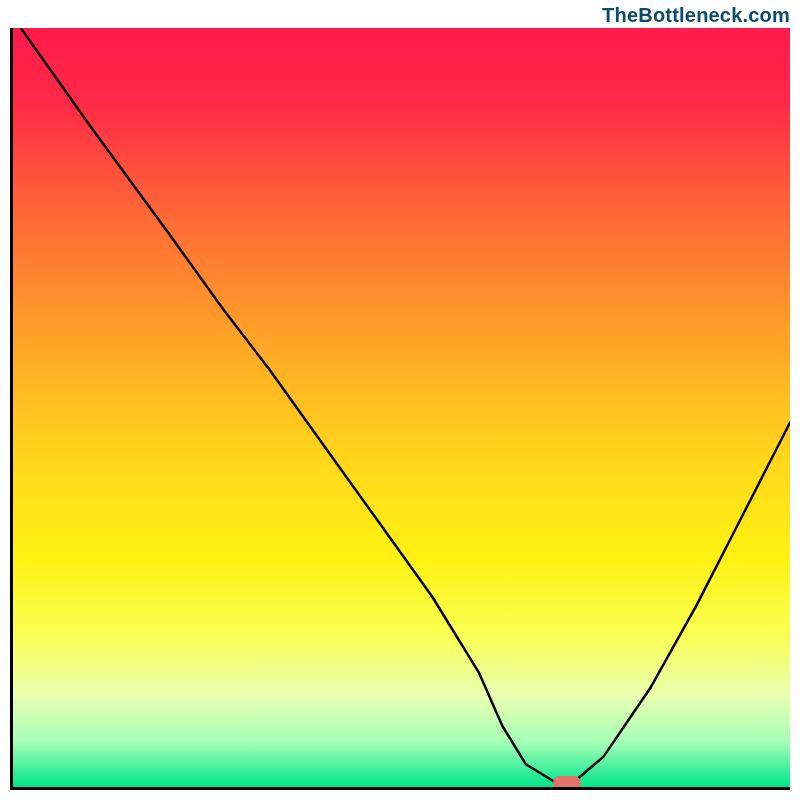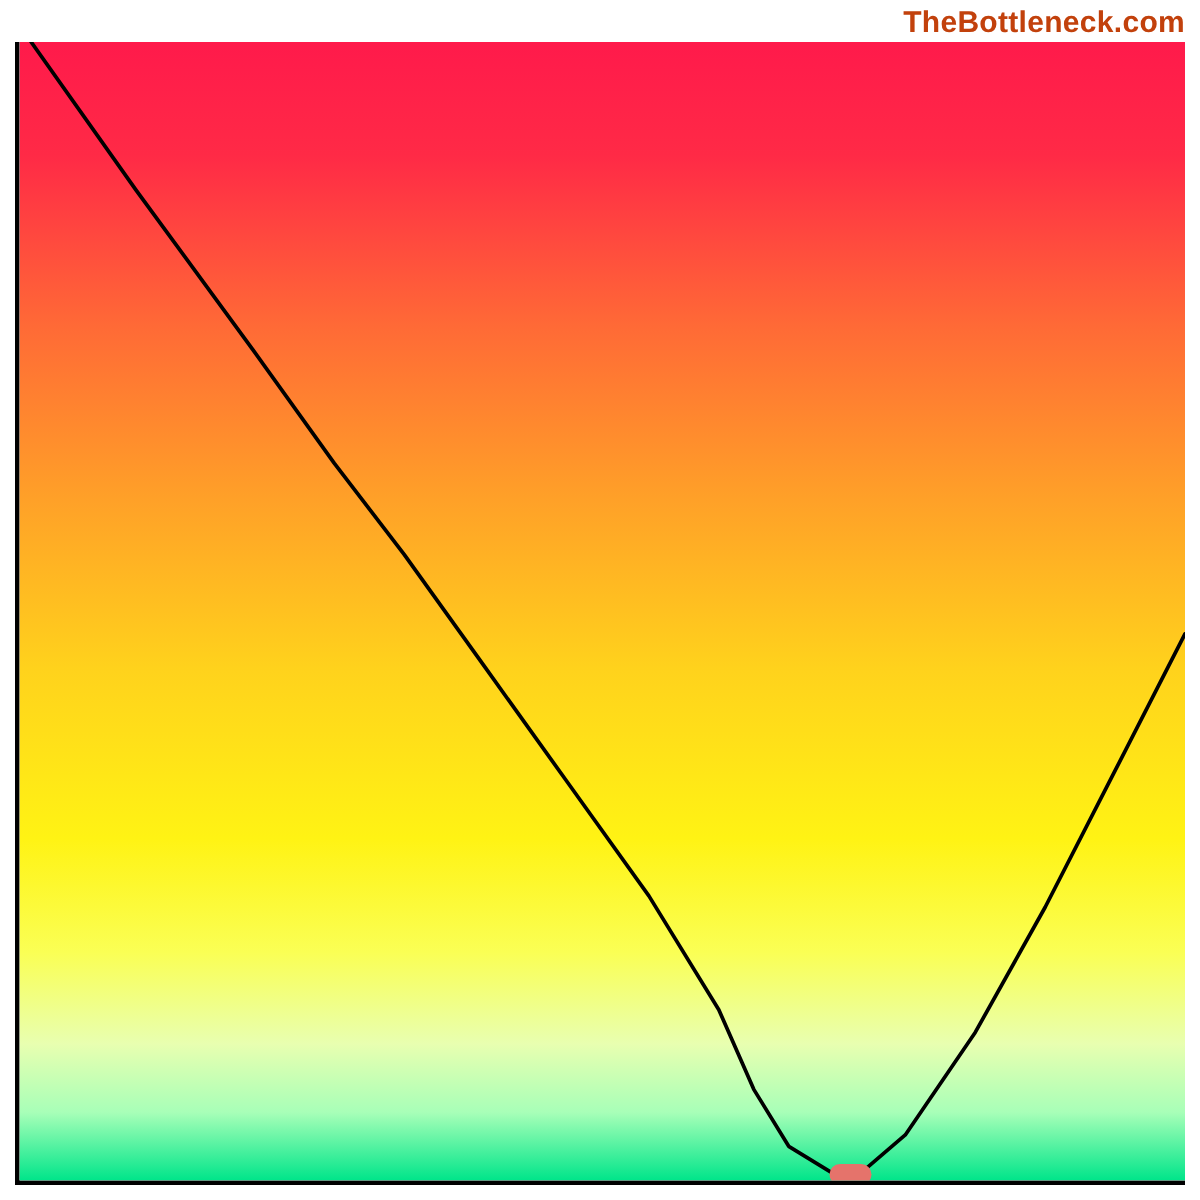--- a/index.html
+++ b/index.html
@@ -14,21 +14,21 @@
     position: relative;
     width: 800px;
     height: 800px;
   }
   .attribution {
     position: absolute;
     top: 4px;
     right: 10px;
     font-size: 20px;
     font-weight: 600;
-    color: #c2410c;
+    color: #0c4a6e;
     letter-spacing: 0.2px;
   }
   .plot-area {
     position: absolute;
     left: 10px;
     top: 28px;
     width: 780px;
     height: 762px;
     border-left: 3px solid #000;
     border-bottom: 3px solid #000;

